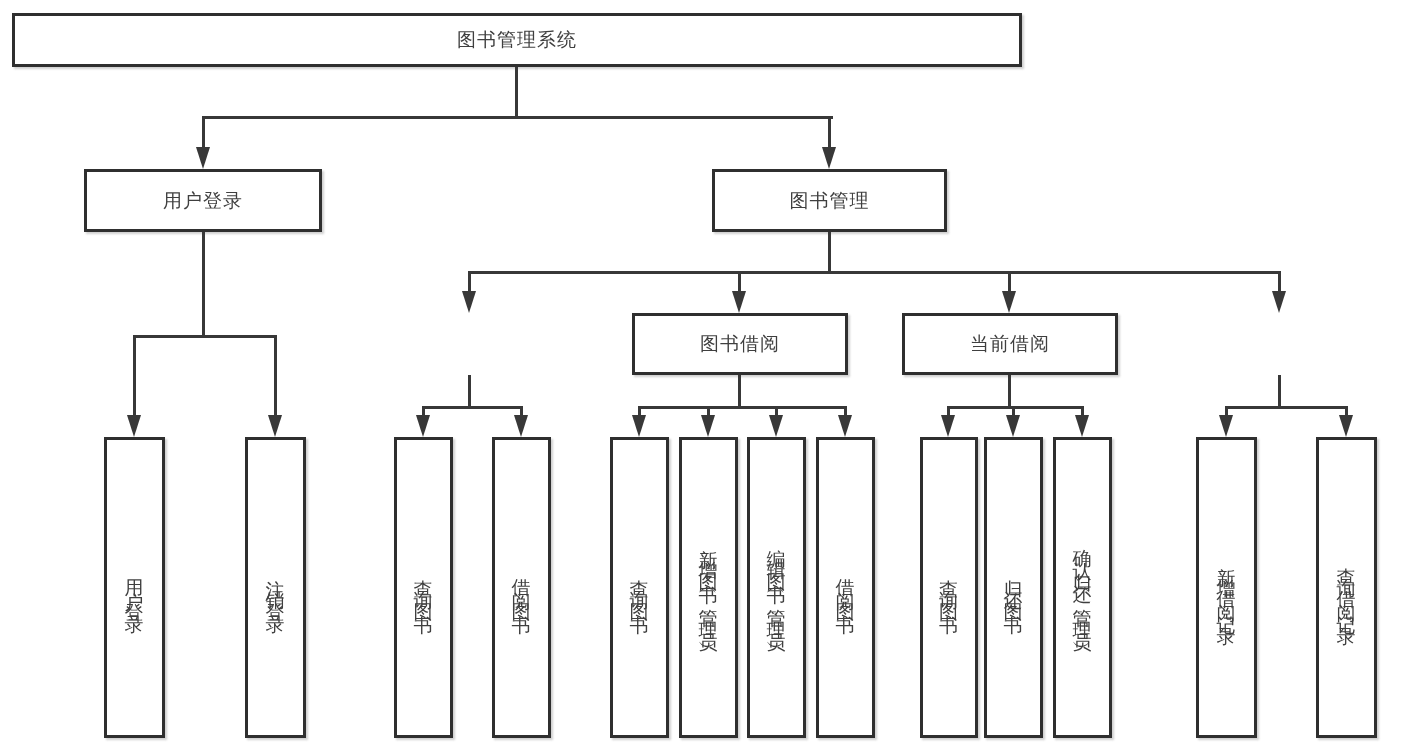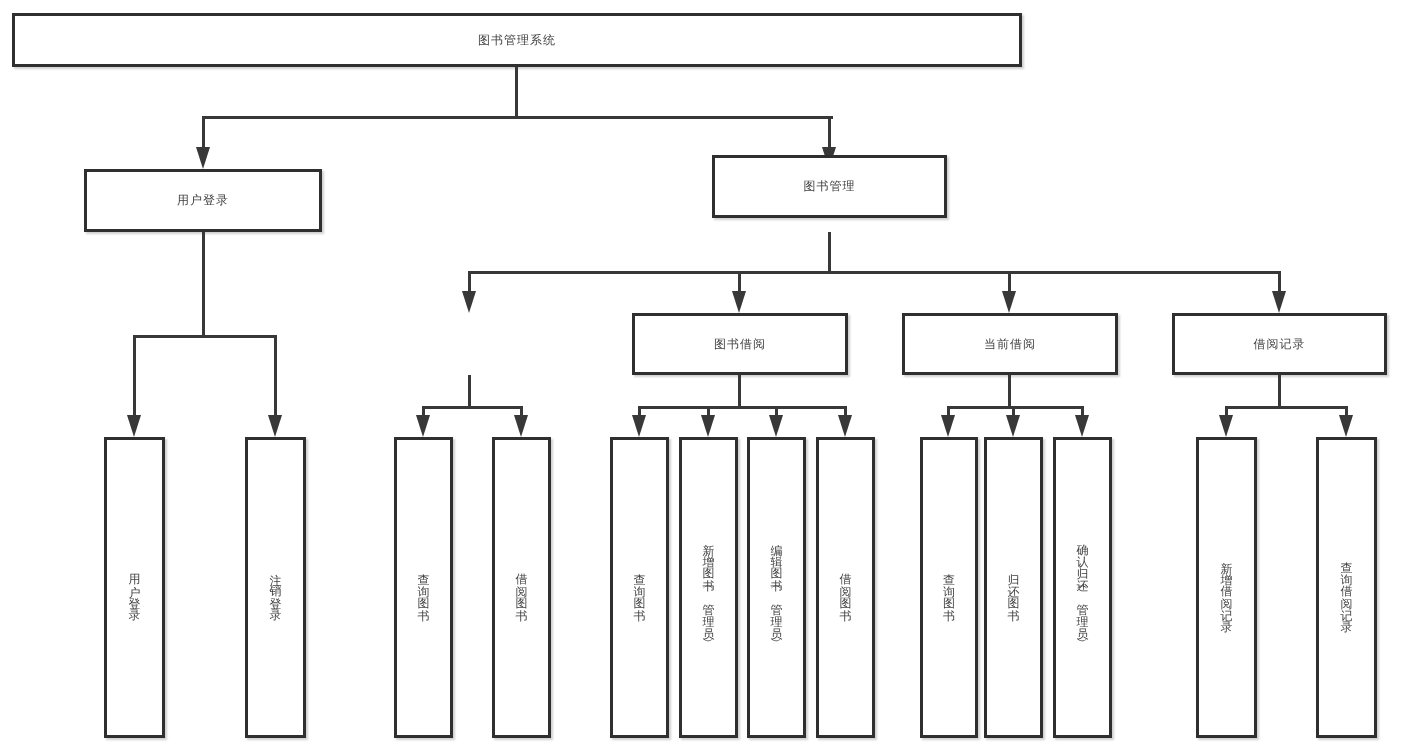--- a/index.html
+++ b/index.html
@@ -18,21 +18,21 @@
   .box {
     position: absolute;
     box-sizing: border-box;
     background: #ffffff;
     border: 3px solid #2f2f2f;
     box-shadow: 2px 2px 2px rgba(120,120,120,0.35);
     display: flex;
     align-items: center;
     justify-content: center;
     color: #3f3f3f;
-    font-size: 12px;
+    font-size: 19px;
     letter-spacing: 1px;
     text-align: center;
   }
   .box.leaf span {
     writing-mode: vertical-rl;
     text-orientation: mixed;
     letter-spacing: 12px;
     line-height: 1;
     white-space: nowrap;
   }
@@ -73,21 +73,21 @@
     <div class="hline" style="left:202px; top:116px; width:631px; height:3px;"></div>
     <div class="vline" style="left:202px; top:116px; width:3px; height:32px;"></div>
     <div class="arrow" style="left:196px; top:147px;"></div>
     <div class="vline" style="left:828px; top:116px; width:3px; height:32px;"></div>
     <div class="arrow" style="left:822px; top:147px;"></div>
   </div>
 
   <div class="box" style="left:84px; top:169px; width:238px; height:63px;">
     <span>用户登录</span>
   </div>
-  <div class="box" style="left:712px; top:155px; width:235px; height:63px;">
+  <div class="box" style="left:712px; top:169px; width:235px; height:63px;">
     <span>图书管理</span>
   </div>
 
   <div>
     <div class="vline" style="left:202px; top:232px; width:3px; height:104px;"></div>
     <div class="hline" style="left:133px; top:335px; width:144px; height:3px;"></div>
     <div class="vline" style="left:133px; top:335px; width:3px; height:80px;"></div>
     <div class="arrow" style="left:127px; top:415px;"></div>
     <div class="vline" style="left:274px; top:335px; width:3px; height:80px;"></div>
     <div class="arrow" style="left:268px; top:415px;"></div>
@@ -105,23 +105,20 @@
     <div class="vline" style="left:1278px; top:271px; width:3px; height:21px;"></div>
     <div class="arrow" style="left:1272px; top:291px;"></div>
   </div>
 
   <div class="box" style="left:632px; top:313px; width:216px; height:62px;">
     <span>图书借阅</span>
   </div>
   <div class="box" style="left:902px; top:313px; width:216px; height:62px;">
     <span>当前借阅</span>
   </div>
-  <div class="box" style="left:1172px; top:313px; width:215px; height:62px;">
-    <span>借阅记录</span>
-  </div>
 
   <div>
     <div class="vline" style="left:468px; top:375px; width:3px; height:33px;"></div>
     <div class="hline" style="left:422px; top:406px; width:101px; height:3px;"></div>
     <div class="vline" style="left:422px; top:406px; width:3px; height:10px;"></div>
     <div class="arrow" style="left:416px; top:415px;"></div>
     <div class="vline" style="left:520px; top:406px; width:3px; height:10px;"></div>
     <div class="arrow" style="left:514px; top:415px;"></div>
   </div>
 

